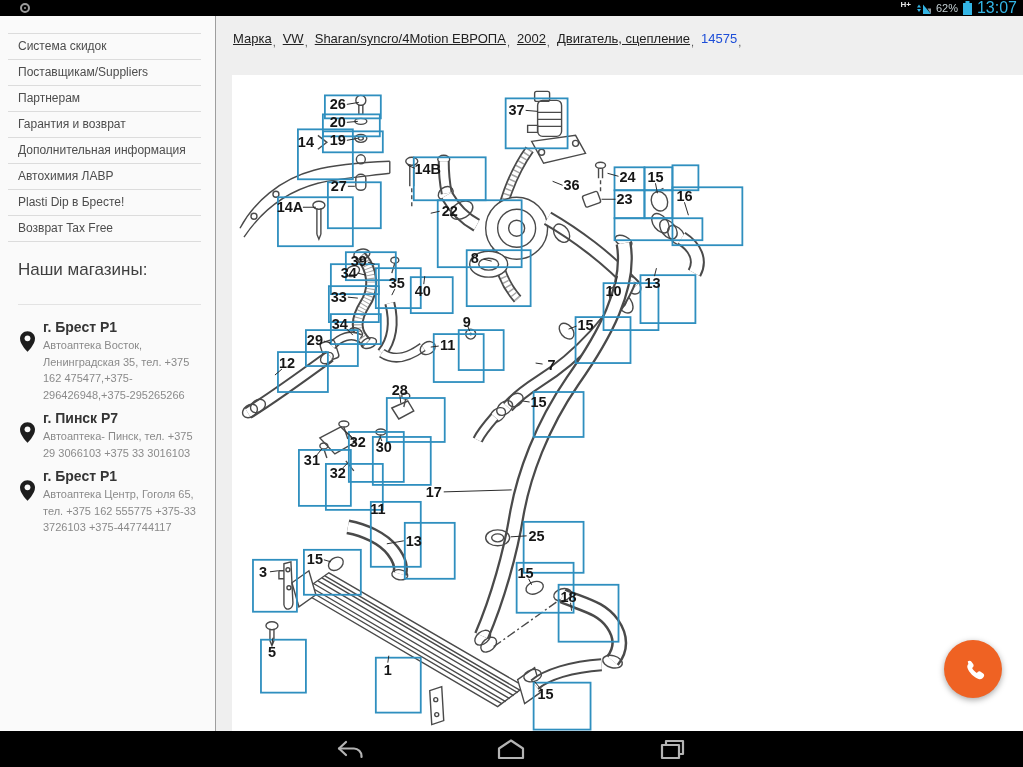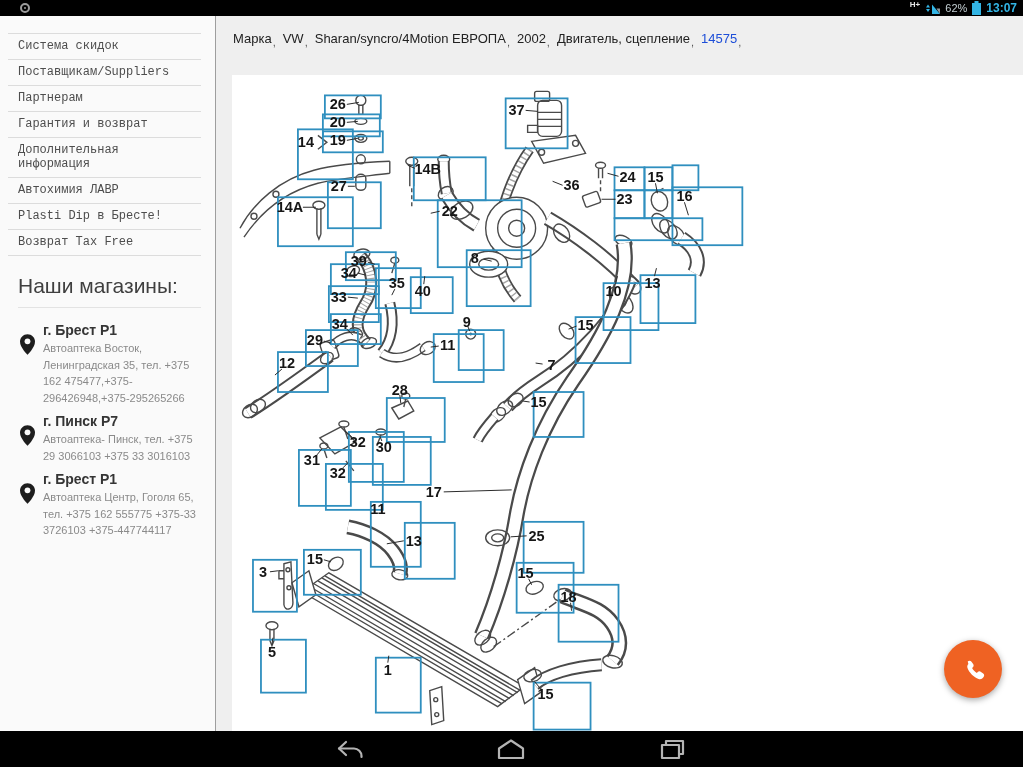--- a/index.html
+++ b/index.html
@@ -8,40 +8,40 @@
           font-family:"Liberation Sans",sans-serif;}
   
   .statusbar{position:absolute;top:0;left:0;right:0;height:16px;background:#000;
              display:flex;align-items:center;justify-content:space-between;padding:0 6px;}
   .sb-left{display:flex;align-items:center;gap:4px;padding-left:14px;}
   .notif-icon{width:10px;height:10px;border:2px solid #9b9b9b;border-radius:50%;position:relative;}
   .notif-icon::after{content:"";position:absolute;left:2px;top:2px;width:2px;height:2px;background:#9b9b9b;border-radius:50%;}
   .sb-right{display:flex;align-items:center;gap:5px;}
   .hplus{color:#e8e8e8;font-size:8px;font-weight:bold;line-height:1;position:relative;top:-3px;}
   .batt-pct{color:#c3ced2;font-size:11px;}
-  .time{color:var(--holo);font-size:12px;font-weight:bold;}
+  .time{color:var(--holo);font-size:16px;font-weight:normal;}
   .holo-fill{fill:var(--holo);}
   .gray-fill{fill:#8f9a9e;}
   
   .content{position:absolute;top:16px;left:0;right:0;bottom:36px;display:flex;background:#efefef;}
   .sidebar{width:216px;background:#fafafa;border-right:1px solid #9e9e9e;overflow:hidden;flex:none;}
-  .menu{list-style:none;margin:17px 14px 0 8px;padding:0;border-top:1px solid #dcdcdc;font-family:Liberation Mono, monospace;}
+  .menu{list-style:none;margin:17px 14px 0 8px;padding:0;border-top:1px solid #dcdcdc;}
   .menu li{font-size:12px;color:#4d4d4d;padding:5px 10px 6px;border-bottom:1px solid #dcdcdc;cursor:pointer;}
-  .stores-head{font-size:21px;font-weight:400;color:#3f3f3f;margin:18px 14px 0 18px;
-               padding-bottom:9px;border-bottom:1px solid #e3e3e3;}
+  .stores-head{font-size:17px;font-weight:400;color:#3f3f3f;margin:18px 14px 0 18px;
+               padding-bottom:24px;border-bottom:1px solid #e3e3e3;}
   .stores{margin:14px 10px 0 20px;}
   .store{display:flex;gap:8px;margin-bottom:7px;}
   .store .pin{flex:none;margin-top:12px;}
   .store-txt{width:160px;}
   .store-title{font-size:14px;font-weight:bold;color:#353535;margin-bottom:2px;}
   .store-details{font-size:11px;color:#8a8a8a;line-height:1.5;}
   
   .main{position:relative;flex:1;background:#efefef;}
   .breadcrumb{padding:15px 0 0 17px;height:59px;font-size:13px;color:#222;white-space:nowrap;}
-  .breadcrumb a{color:#222;cursor:pointer;margin-top:44px;}
+  .breadcrumb a{color:#222;text-decoration:underline;cursor:pointer;margin-top:44px;}
   .breadcrumb .sep{color:#555;font-size:11px;position:relative;top:3px;margin:0 7px 0 1px;}
   .breadcrumb .current{color:#1d4ed8;}
   .paper{position:absolute;top:59px;left:16px;right:0;bottom:0;background:#fff;}
   .paper svg{display:block;width:100%;height:100%;}
   
   .to{stroke:#4a4a4a;fill:none;}
   .ti{stroke:#fff;fill:none;}
   .tc{stroke:#4a4a4a;fill:none;opacity:.5;}
   .art{stroke:#4a4a4a;fill:none;stroke-width:1.4;}
   .artw{stroke:#4a4a4a;fill:#fff;stroke-width:1.4;}

